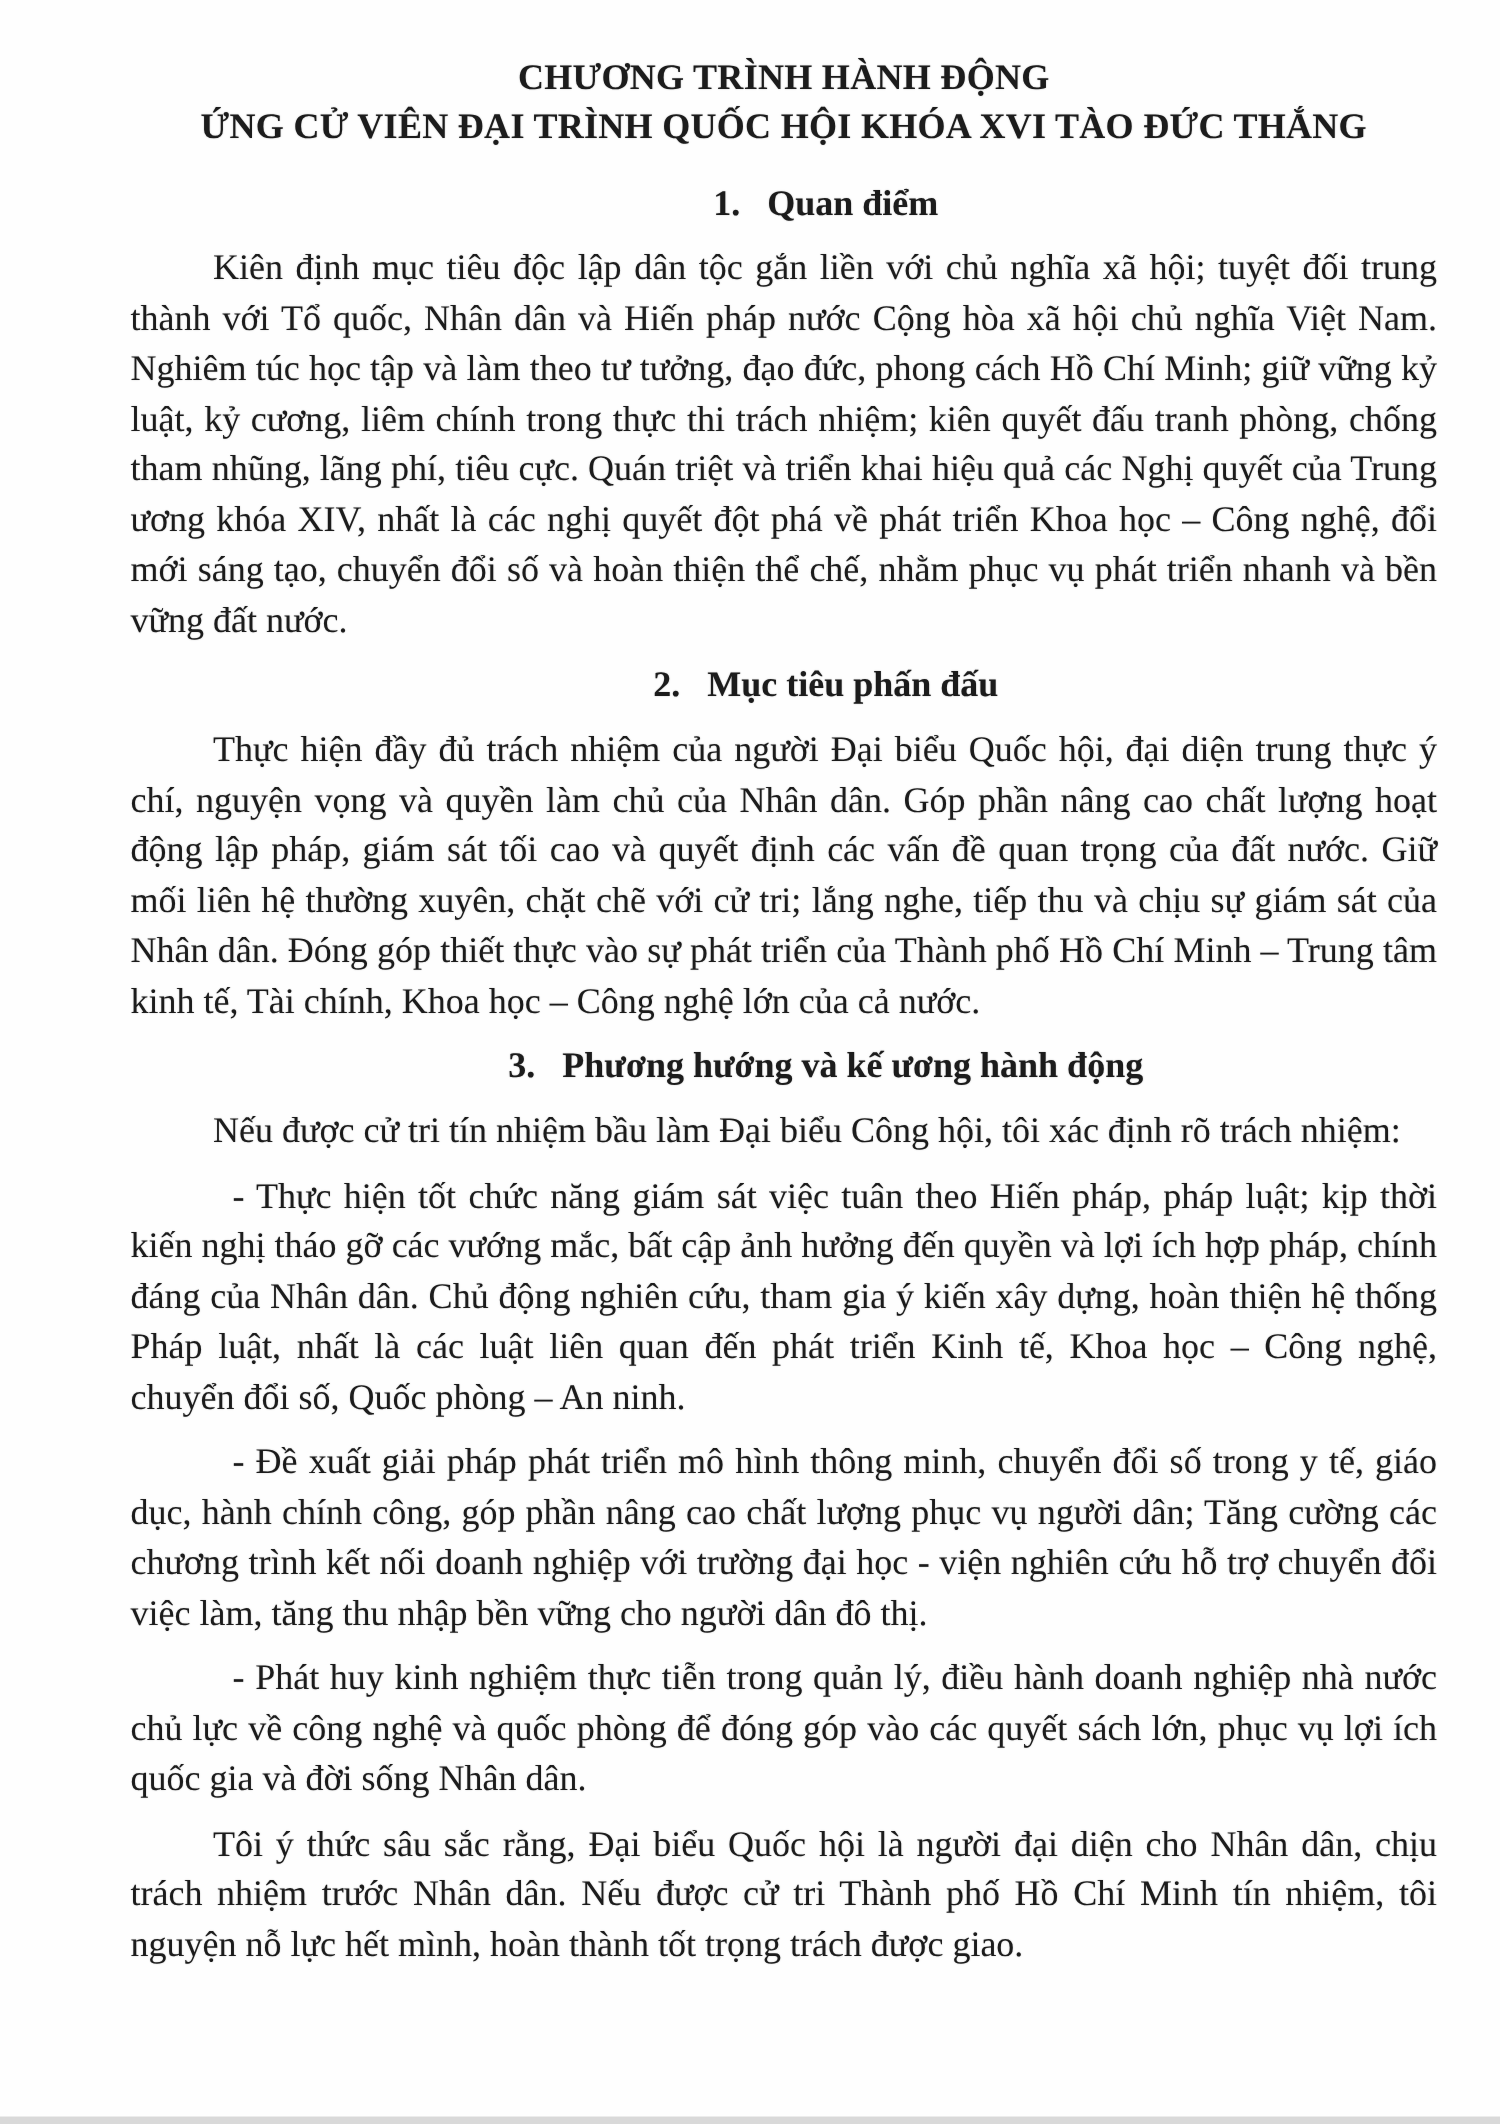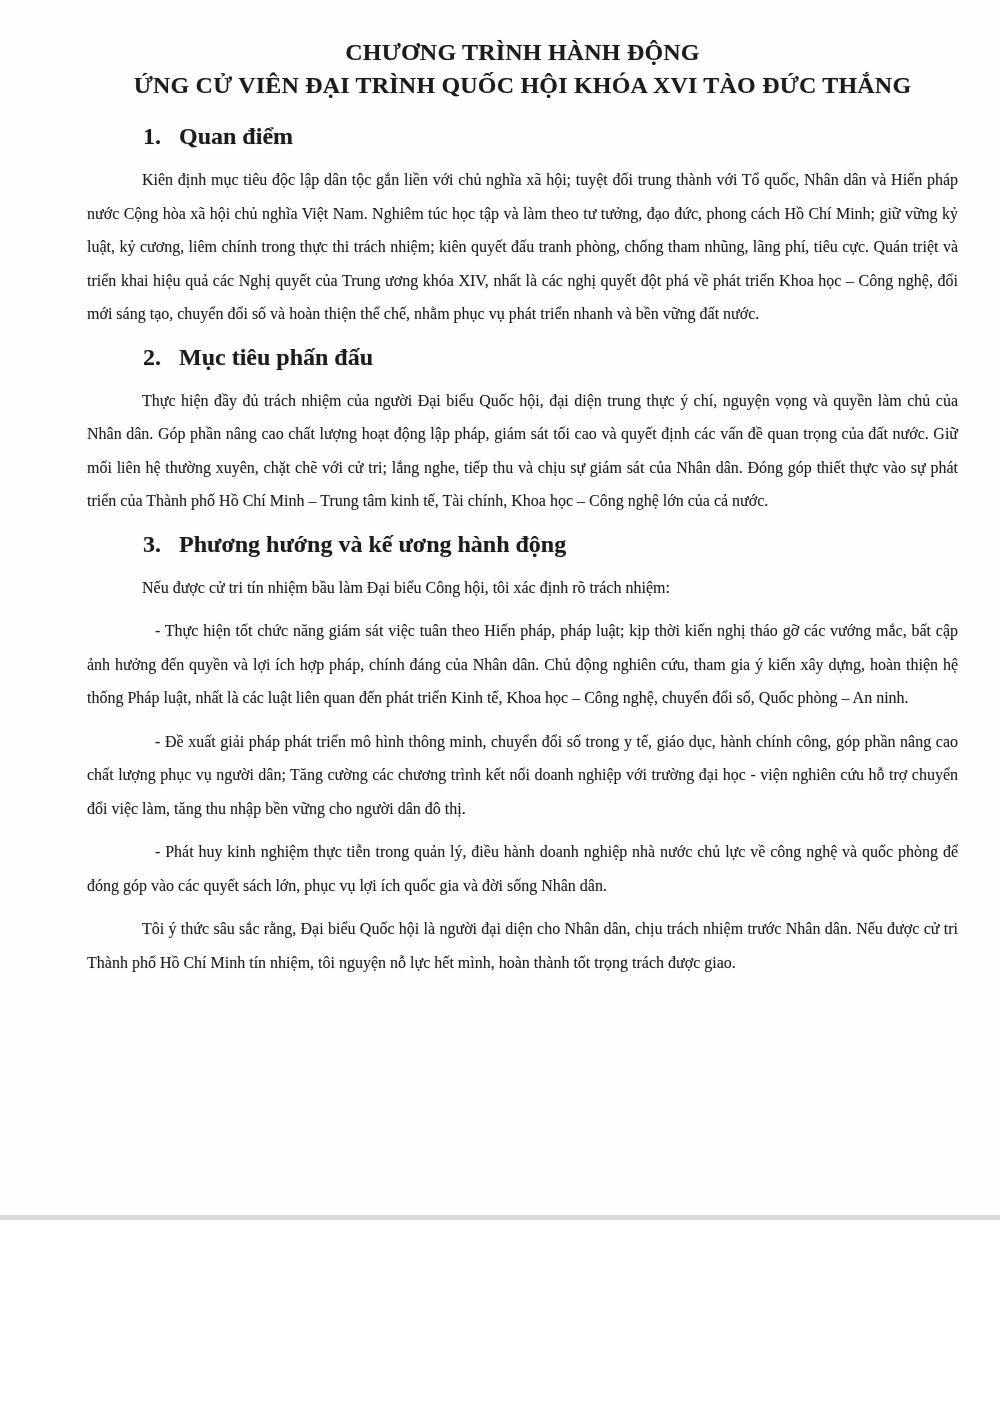--- a/index.html
+++ b/index.html
@@ -7,21 +7,21 @@
     width: 1000px;
     height: 1416px;
     background: #ffffff;
     font-family: "Liberation Serif", "DejaVu Serif", serif;
     color: #1c1c1c;
     overflow: hidden;
   }
   .page {
     position: relative;
     width: 1000px;
-    height: 1220px;
+    height: 1416px;
     background: #fefefe;
   }
   .content {
     position: absolute;
     left: 87px;
     top: 0;
     width: 871px;
     padding-top: 36px;
   }
   .doc-title {
@@ -33,27 +33,28 @@
     margin-bottom: 18px;
     text-shadow: 0 0 1px rgba(30,30,30,0.35);
   }
   .section-heading {
     font-size: 24px;
     font-weight: bold;
     line-height: 33px;
     margin: 10px 0 0 0;
     padding-left: 56px;
     text-shadow: 0 0 1px rgba(30,30,30,0.35);
+    text-align: center;
   }
   .section-heading .hnum {
     display: inline-block;
     margin-right: 18px;
   }
   .para {
-    font-size: 16px;
+    font-size: 24px;
     line-height: 33.5px;
     text-align: justify;
     text-indent: 55px;
     margin: 10px 0 0 0;
     text-shadow: 0 0 1px rgba(30,30,30,0.3);
     font-family: Liberation Serif, serif;
   }
   .para.bullet {
     text-indent: 68px;
   }

